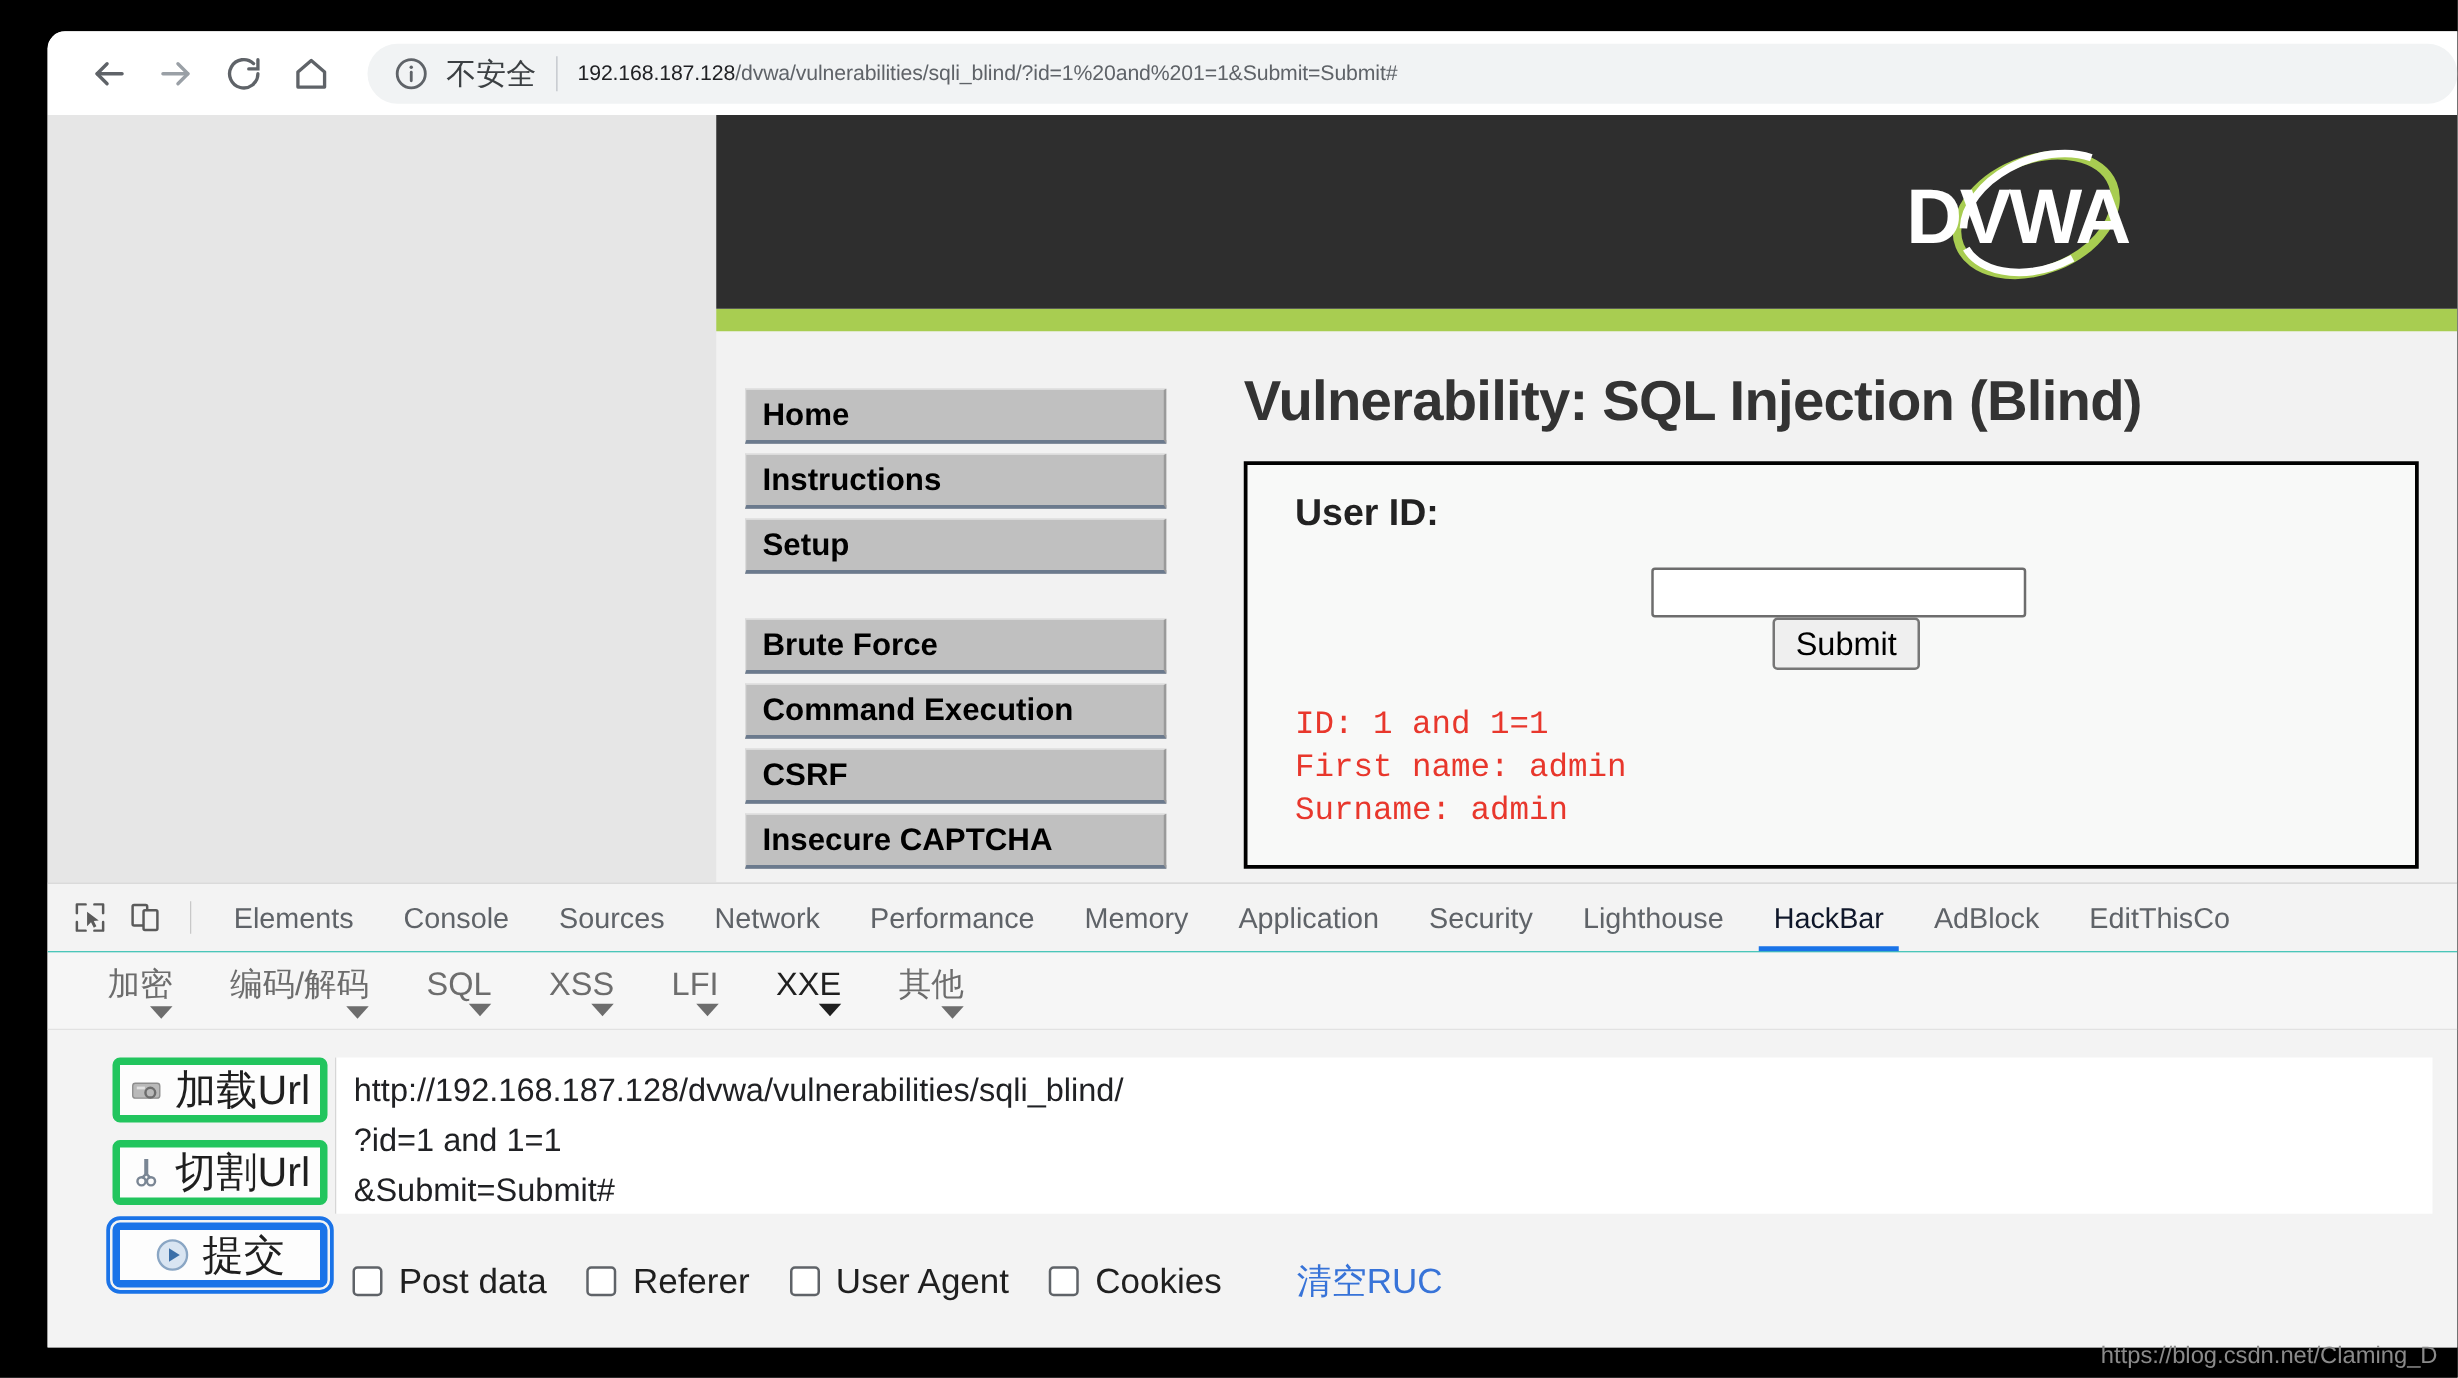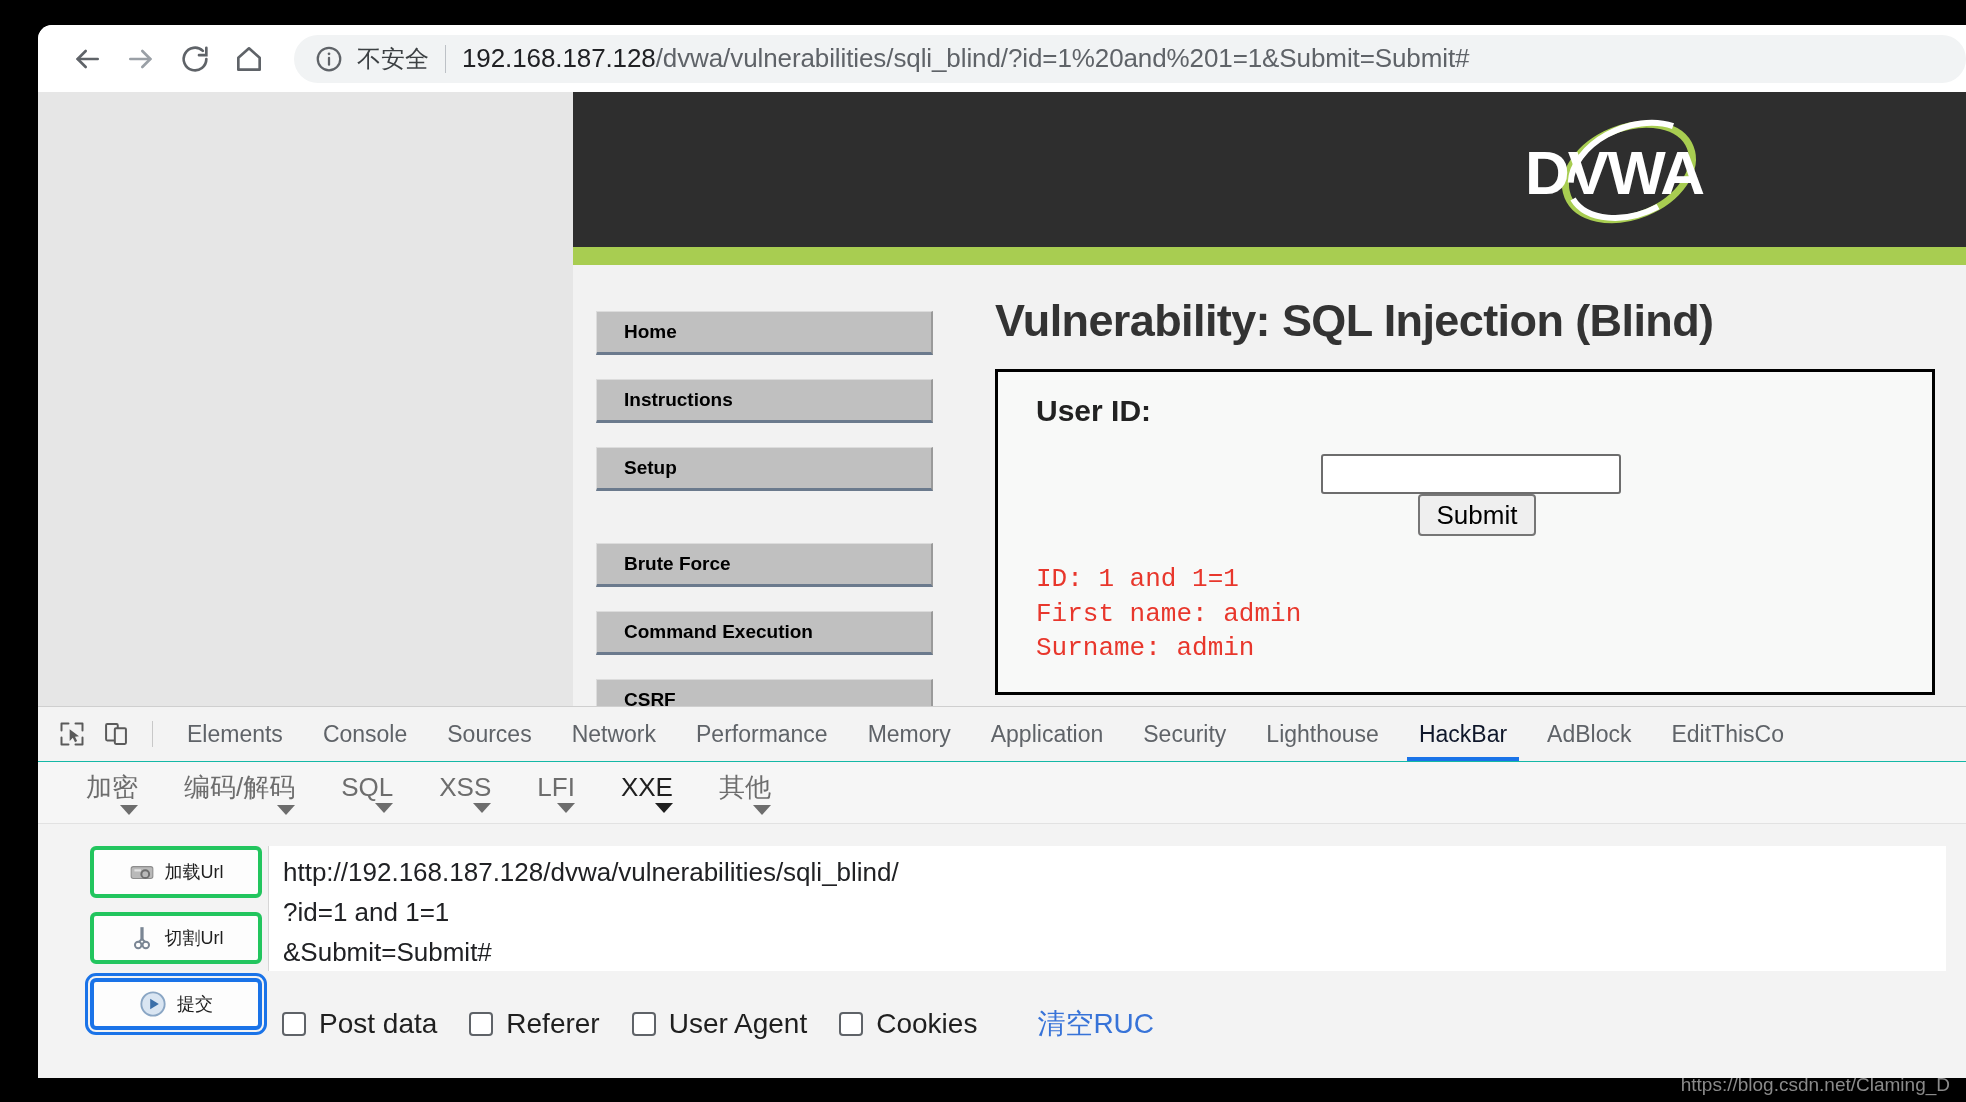--- a/index.html
+++ b/index.html
@@ -56,21 +56,21 @@
     font-size: 24px; color: #3c4043;
     margin-left: 13px;
     white-space: nowrap;
   }
   .omni-divider {
     width: 1px; height: 28px; background: #bdc1c6;
     margin: 0 16px;
     flex: 0 0 auto;
   }
   .url-text {
-    font-size: 26px;
+    font-size: 17px;
     color: #5f6368;
     white-space: nowrap;
     letter-spacing: -0.1px;
   }
   .url-host { color: #202124; }
 
   
   .viewport {
     position: absolute;
     left: 0; top: 67px;
@@ -108,24 +108,24 @@
     padding: 46px 0 0 23px;
     flex: 0 0 auto;
   }
   .menu-item {
     background: #c0c0c0;
     border-top: 1px solid #dcdcdc;
     border-left: 1px solid #dcdcdc;
     border-right: 2px solid #9a9a9a;
     border-bottom: 3px solid #6b7a8d;
     height: 44px;
-    margin-bottom: 24px;
-    display: flex; align-items: center;
-    padding-left: 27px;
-    font-size: 19px;
+    margin-bottom: 8px;
+    display: flex; align-items: center;
+    padding-left: 13px;
+    font-size: 25px;
     font-weight: bold;
     color: #000;
   }
   .menu-gap { height: 28px; }
   .content-area {
     flex: 1 1 auto;
     padding: 30px 0 0 62px;
   }
   .vuln-title {
     font-size: 45px;
@@ -248,25 +248,25 @@
     display: flex;
     padding: 22px 0 0 0;
   }
   .hb-left {
     width: 230px;
     padding-left: 52px;
     flex: 0 0 auto;
   }
   .hb-btn {
     width: 172px; height: 52px;
-    border: 4px solid #22c55e;
+    border: 6px solid #22c55e;
     border-radius: 6px;
     background: #fdfdfd;
     display: flex; align-items: center; justify-content: center;
-    font-size: 18px;
+    font-size: 33px;
     color: #1f1f1f;
     margin-bottom: 14px;
     cursor: pointer;
   }
   .hb-btn.focused {
     outline: 3px solid #1a73e8;
     outline-offset: 2px;
     border-color: #1a73e8;
   }
   .hb-btn-icon { margin-right: 10px; display: flex; align-items: center;}

